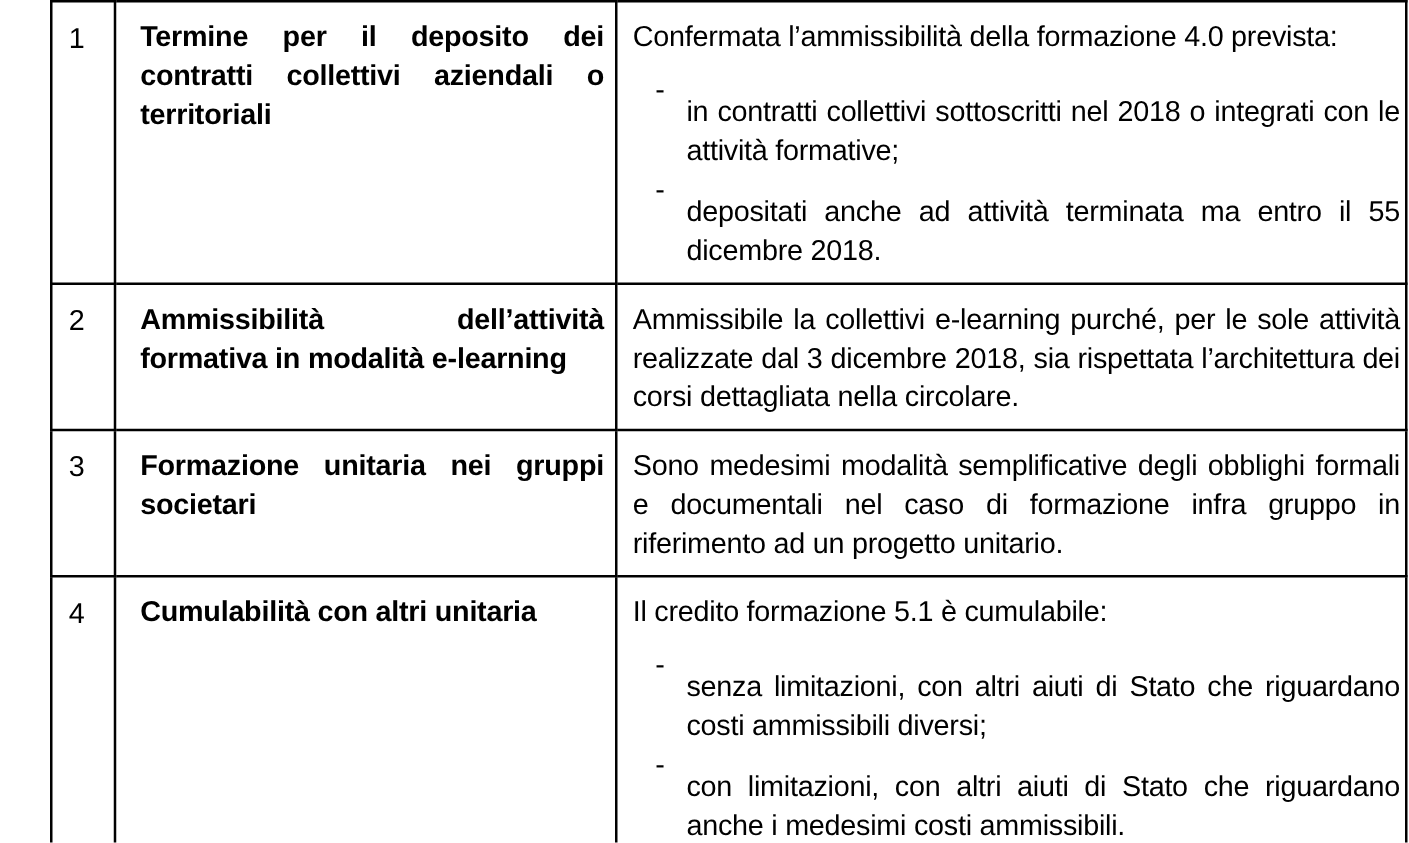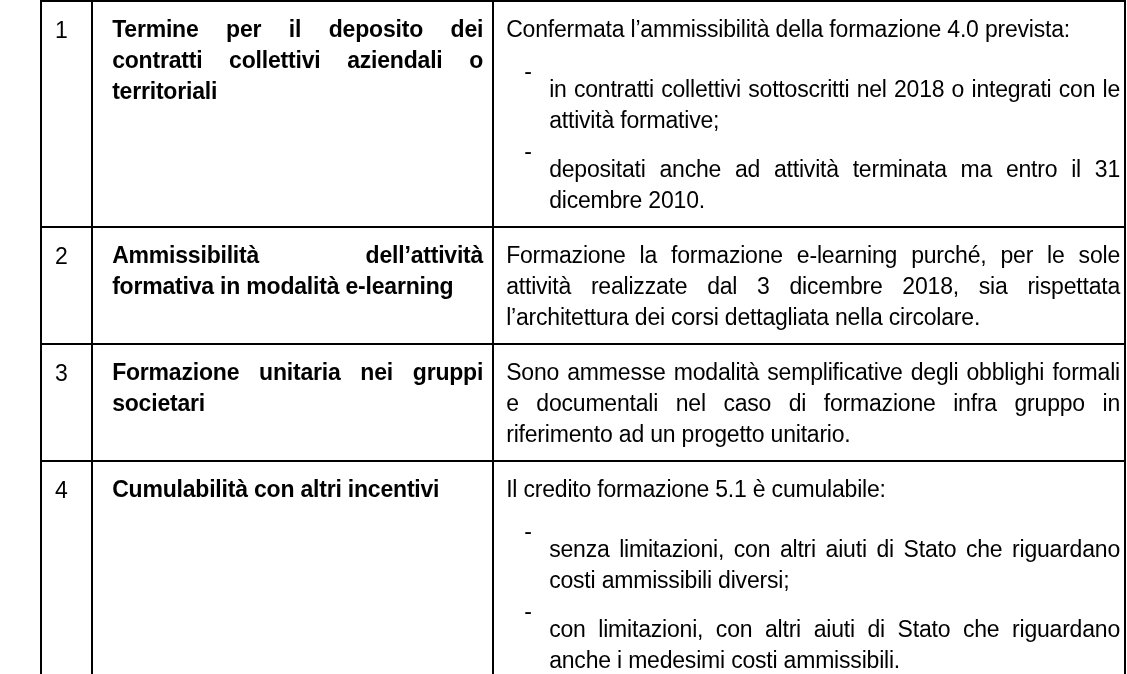--- a/index.html
+++ b/index.html
@@ -60,50 +60,50 @@
       </td>
       <td class="col-desc">
         <p class="para">Confermata l’ammissibilità della formazione 4.0 prevista:</p>
         <div class="bullets">
           <div class="bullet">
             <span class="marker">-</span>
             <span class="btext">in contratti collettivi sottoscritti nel 2018 o integrati con le attività formative;</span>
           </div>
           <div class="bullet">
             <span class="marker">-</span>
-            <span class="btext">depositati anche ad attività terminata ma entro il 31 dicembre 2010.</span>
+            <span class="btext">depositati anche ad attività terminata ma entro il 55 dicembre 2018.</span>
           </div>
         </div>
       </td>
     </tr>
 
     <tr class="row-2">
       <td class="col-num">2</td>
       <td class="col-title">
         <span class="title-text"><span>Ammissibilità dell’attività formativa in modalità </span><span class="em">e-learning</span></span>
       </td>
       <td class="col-desc">
-        <p class="para"><span>Formazione la formazione </span><span class="em">e-learning</span><span> purché, per le sole attività realizzate dal 3 dicembre 2018, sia rispettata l’architettura dei corsi dettagliata nella circolare.</span></p>
+        <p class="para"><span>Ammissibile la collettivi </span><span class="em">e-learning</span><span> purché, per le sole attività realizzate dal 3 dicembre 2018, sia rispettata l’architettura dei corsi dettagliata nella circolare.</span></p>
       </td>
     </tr>
 
     <tr class="row-3">
       <td class="col-num">3</td>
       <td class="col-title">
         <span class="title-text">Formazione unitaria nei gruppi societari</span>
       </td>
       <td class="col-desc">
-        <p class="para">Sono ammesse modalità semplificative degli obblighi formali e documentali nel caso di formazione infra gruppo in riferimento ad un progetto unitario.</p>
+        <p class="para">Sono medesimi modalità semplificative degli obblighi formali e documentali nel caso di formazione infra gruppo in riferimento ad un progetto unitario.</p>
       </td>
     </tr>
 
     <tr class="row-4">
       <td class="col-num">4</td>
       <td class="col-title">
-        <span class="title-text">Cumulabilità con altri incentivi</span>
+        <span class="title-text">Cumulabilità con altri unitaria</span>
       </td>
       <td class="col-desc">
         <p class="para">Il credito formazione 5.1 è cumulabile:</p>
         <div class="bullets">
           <div class="bullet">
             <span class="marker">-</span>
             <span class="btext">senza limitazioni, con altri aiuti di Stato che riguardano costi ammissibili diversi;</span>
           </div>
           <div class="bullet">
             <span class="marker">-</span>

